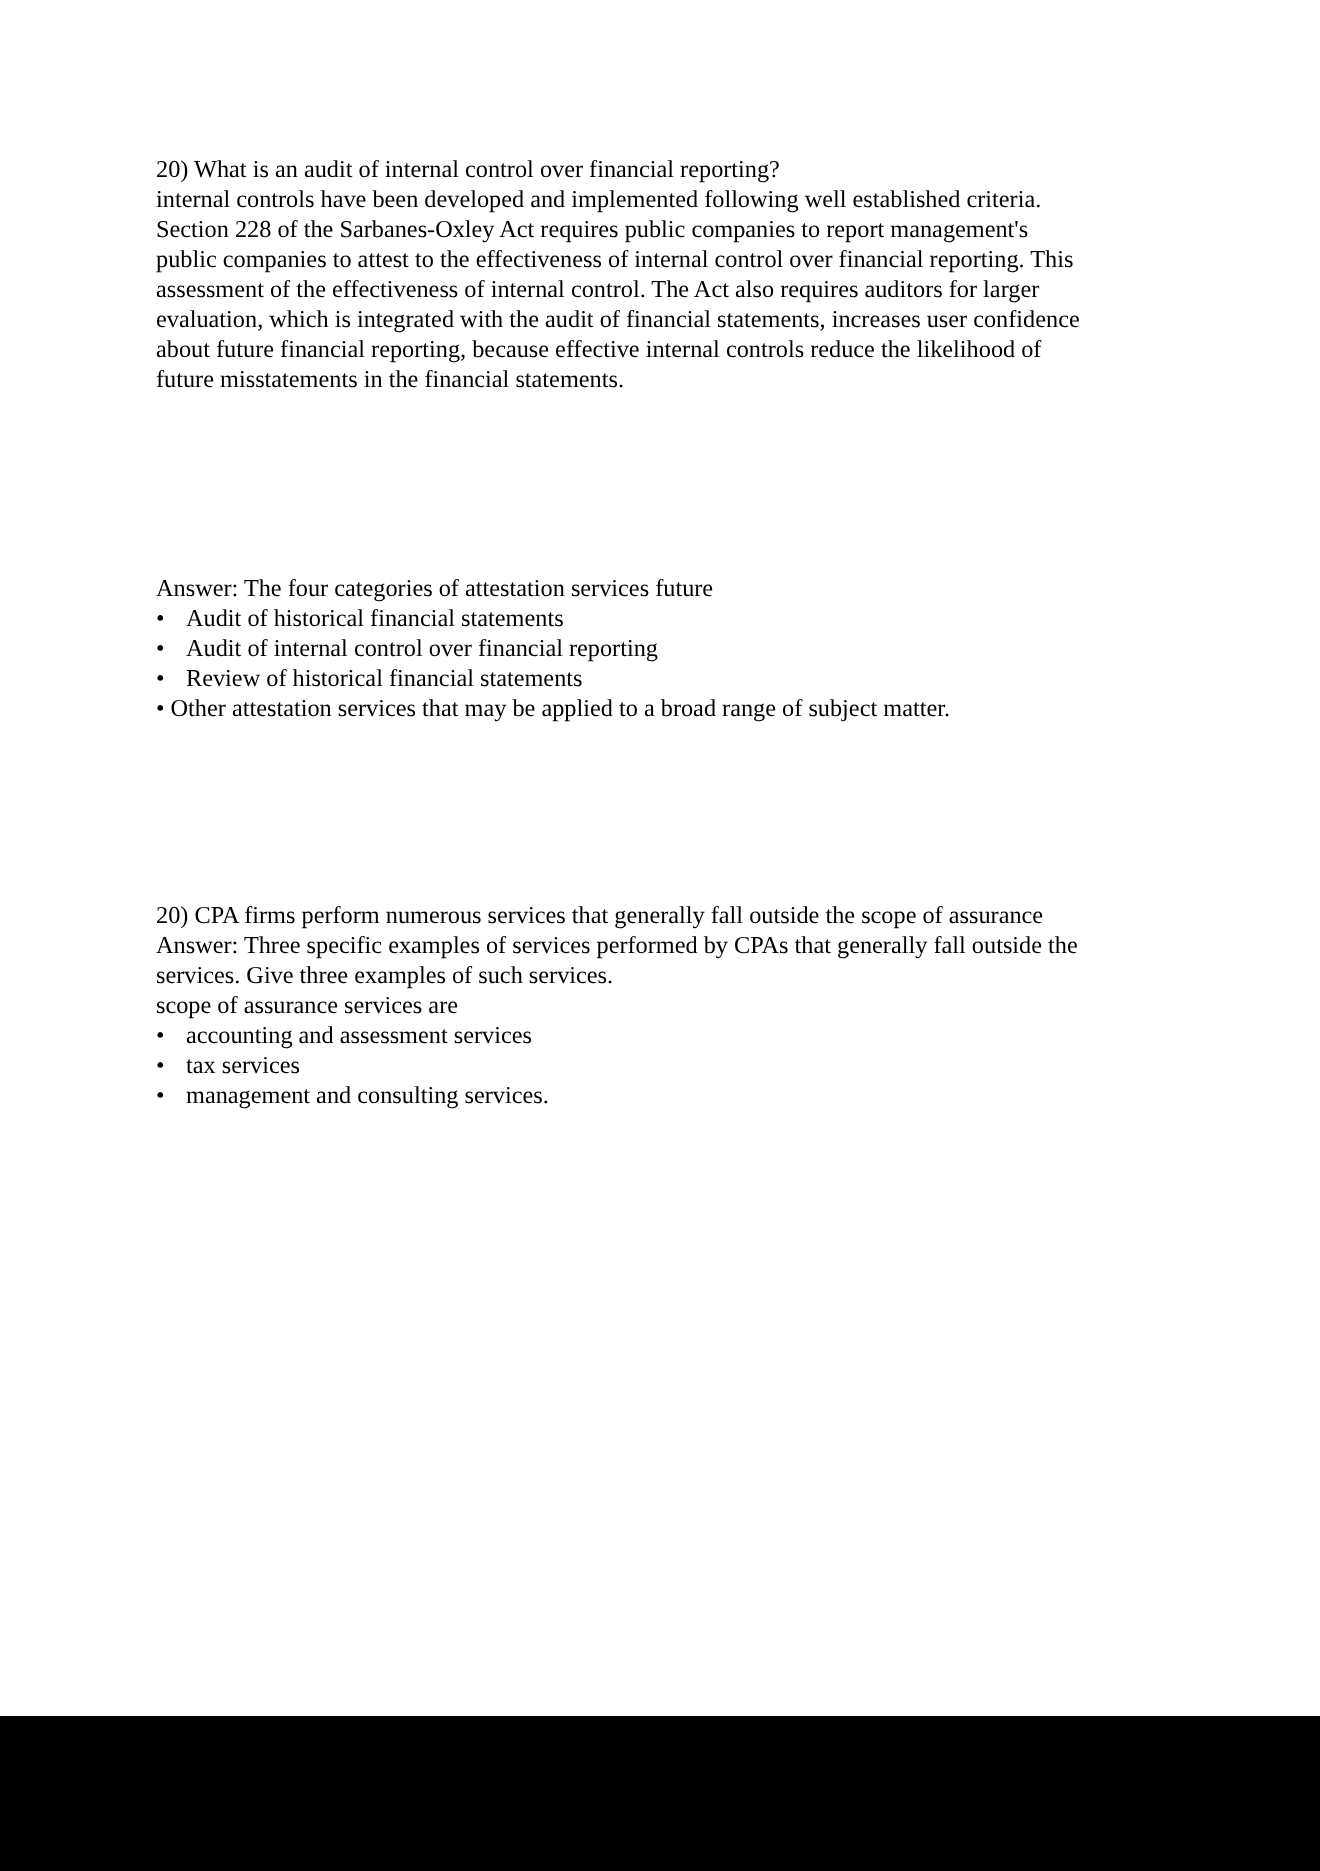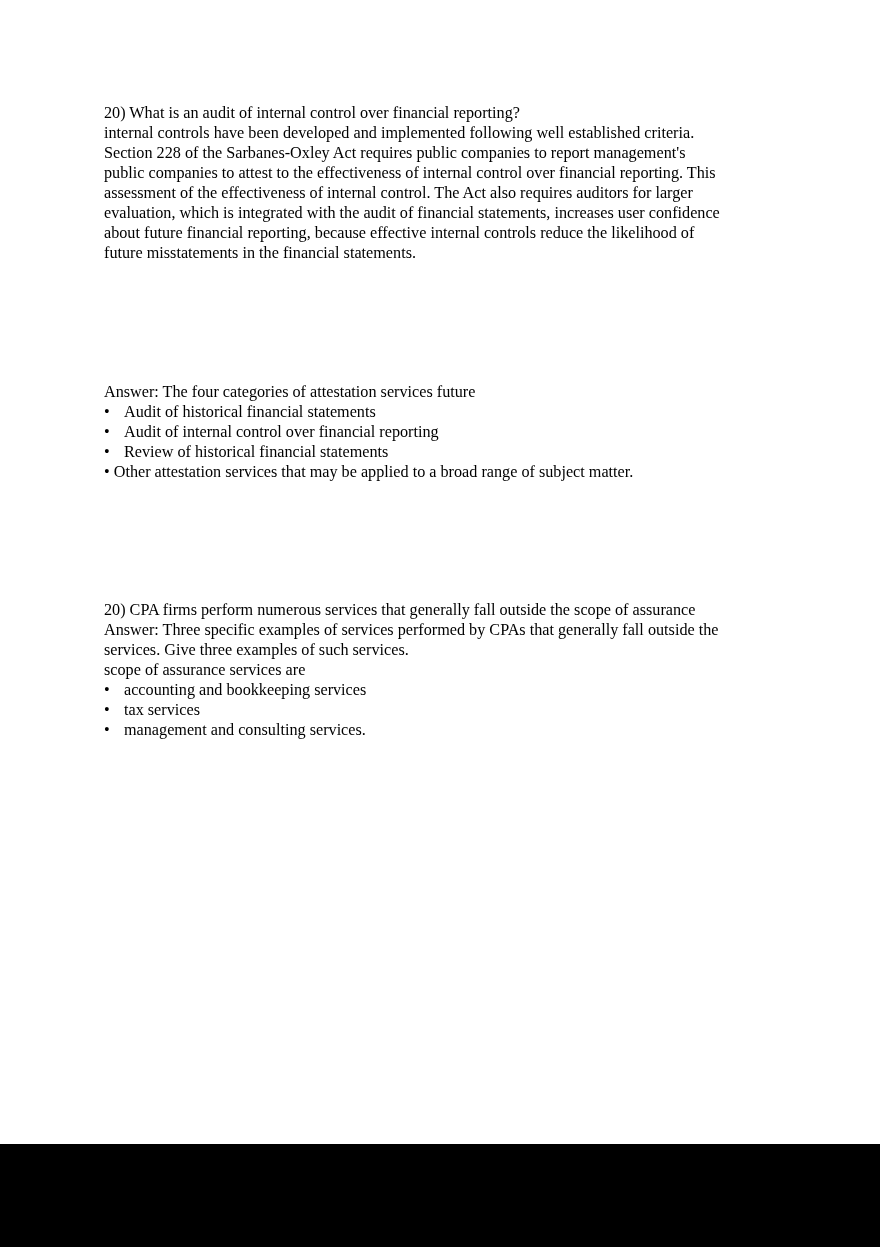--- a/index.html
+++ b/index.html
@@ -94,21 +94,21 @@
     <div class="inline-bullet">• Other attestation services that may be applied to a broad range of subject matter.</div>
   </div>
 
   <div class="block" id="q20">
     <div class="line">20) CPA firms perform numerous services that generally fall outside the scope of assurance</div>
     <div class="line">Answer:  Three specific examples of services performed by CPAs that generally fall outside the</div>
     <div class="line">services. Give three examples of such services.</div>
     <div class="line">scope of assurance services are</div>
     <div class="bullet-row">
       <span class="bullet">•</span>
-      <span class="bullet-text">accounting and bookkeeping services</span>
+      <span class="bullet-text">accounting and assessment services</span>
     </div>
     <div class="bullet-row">
       <span class="bullet">•</span>
       <span class="bullet-text">tax services</span>
     </div>
     <div class="bullet-row">
       <span class="bullet">•</span>
       <span class="bullet-text">management and consulting services.</span>
     </div>
   </div>

